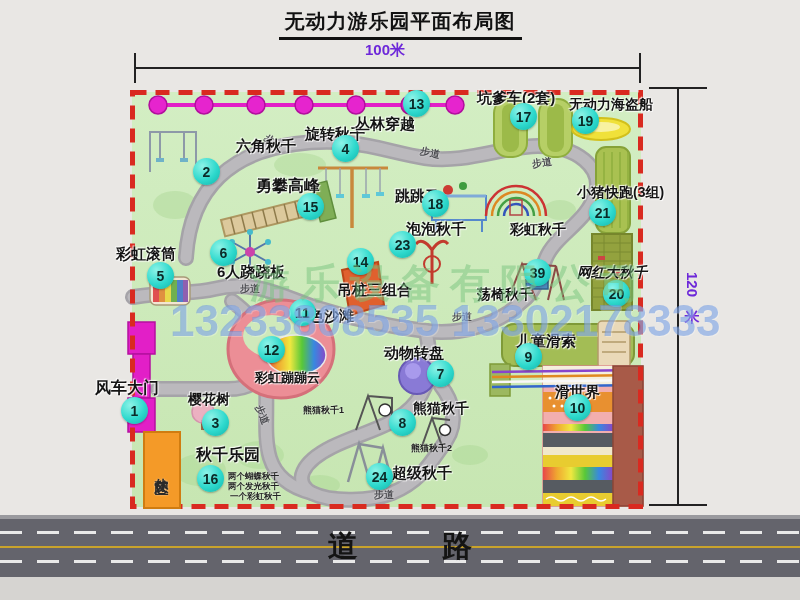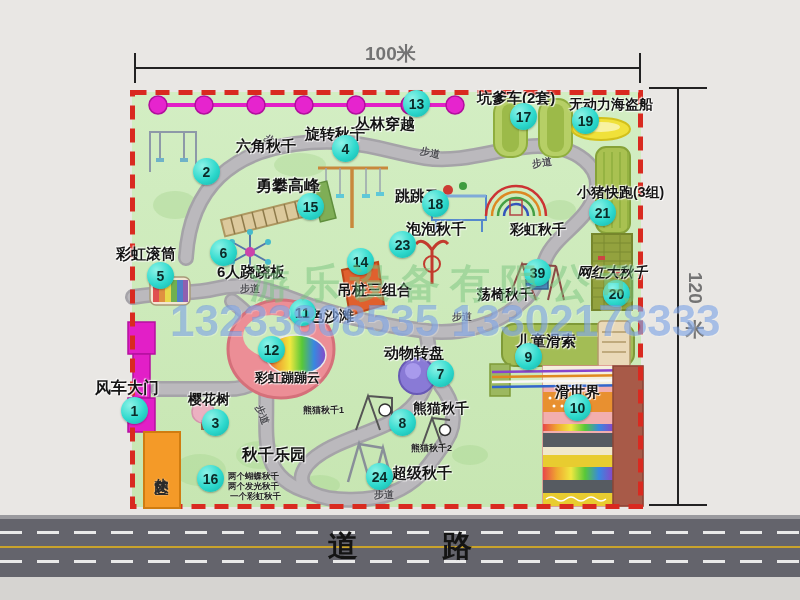--- a/index.html
+++ b/index.html
@@ -6,21 +6,21 @@
   body{font-family:"Liberation Sans","DejaVu Sans",sans-serif;}
   #stage{position:relative;width:800px;height:600px;background:#e9e7e4;overflow:hidden;}
 
   
   .title{position:absolute;left:0;top:8px;width:800px;text-align:center;z-index:50;}
   .title span{display:inline-block;font-size:20px;font-weight:bold;color:#111;
     letter-spacing:1px;border-bottom:3px solid #111;padding:0 6px 2px;}
 
   
   .dim{position:absolute;background:#222;z-index:6;}
-  .dim-label{position:absolute;font-size:19px;font-weight:bold;color:#737373;z-index:6;}
+  .dim-label{position:absolute;font-size:15px;font-weight:bold;color:#6d28d9;z-index:6;}
   .dim-label.vert{writing-mode:vertical-rl;}
 
   
   .park{position:absolute;left:132px;top:92px;width:509px;height:415px;
     background:linear-gradient(180deg,#d3eec3,#c7e6b2);z-index:1;}
 
   svg.overlay{position:absolute;left:0;top:0;z-index:10;pointer-events:none;}
 
   
   .attr-label{position:absolute;font-weight:bold;color:#141414;white-space:nowrap;z-index:30;
@@ -56,20 +56,23 @@
   .road .yellow{position:absolute;left:0;top:27px;width:800px;height:2px;background:#c9a32b;}
   .road .road-label{position:absolute;left:0;top:12px;width:800px;text-align:center;
     font-size:30px;font-weight:bold;color:#141414;letter-spacing:38px;text-indent:38px;line-height:1;}
   .below-road{position:absolute;left:0;top:577px;width:800px;height:23px;background:#d6d4d1;z-index:8;}
 </style>
 </head>
 <body>
 
 <div id="stage">
 
+  <div class="title">
+    <span>无动力游乐园平面布局图</span>
+  </div>
 
   <div class="dim-label" style="left:365px;top:41px;">100米</div>
   <div class="dim" style="left:135px;top:67px;width:505px;height:2px;"></div>
   <div class="dim" style="left:134px;top:53px;width:2px;height:30px;"></div>
   <div class="dim" style="left:639px;top:53px;width:2px;height:30px;"></div>
 
   <div class="dim-label vert" style="left:682px;top:272px;">120米</div>
   <div class="dim" style="left:677px;top:88px;width:2px;height:418px;"></div>
   <div class="dim" style="left:649px;top:87px;width:58px;height:2px;"></div>
   <div class="dim" style="left:649px;top:504px;width:58px;height:2px;"></div>
@@ -389,21 +392,21 @@
     <div class="attr-label" style="left: 294px; top: 308px; font-size: 15px;">粉色沙滩</div>
     <div class="badge" style="left: 267px; top: 299px; margin-left: 22px;">11</div>
     <div class="attr-label" style="left: 255px; top: 371px; font-size: 13px;">彩虹蹦蹦云</div>
     <div class="badge" style="left: 258px; top: 336px;">12</div>
     <div class="attr-label" style="left: 355px; top: 116px; font-size: 15px;">丛林穿越</div>
     <div class="badge" style="left: 403px; top: 90px;">13</div>
     <div class="attr-label" style="left: 337px; top: 282px; font-size: 15px;">吊桩三组合</div>
     <div class="badge" style="left: 347px; top: 248px;">14</div>
     <div class="attr-label" style="left: 256px; top: 178px; font-size: 16px;">勇攀高峰</div>
     <div class="badge" style="left: 297px; top: 193px;">15</div>
-    <div class="attr-label" style="left: 196px; top: 447px; font-size: 16px; margin-left: 46px;">秋千乐园</div>
+    <div class="attr-label" style="left: 196px; top: 447px; font-size: 16px;">秋千乐园</div>
     <div class="badge" style="left: 197px; top: 465px;">16</div>
     <div class="attr-label" style="left: 477px; top: 90px; font-size: 15px;">坑爹车(2套)</div>
     <div class="badge" style="left: 510px; top: 103px;">17</div>
     <div class="attr-label" style="left: 395px; top: 188px; font-size: 15px;">跳跳马</div>
     <div class="badge" style="left: 422px; top: 190px;">18</div>
     <div class="attr-label" style="left: 569px; top: 97px; font-size: 14px;">无动力海盗船</div>
     <div class="badge" style="left: 572px; top: 107px;">19</div>
     <div class="attr-label" style="left: 577px; top: 265px; font-size: 14px; font-style: italic;">网红大秋千</div>
     <div class="badge" style="left: 603px; top: 280px;">20</div>
     <div class="attr-label" style="left: 577px; top: 185px; font-size: 14px;">小猪快跑(3组)</div>

